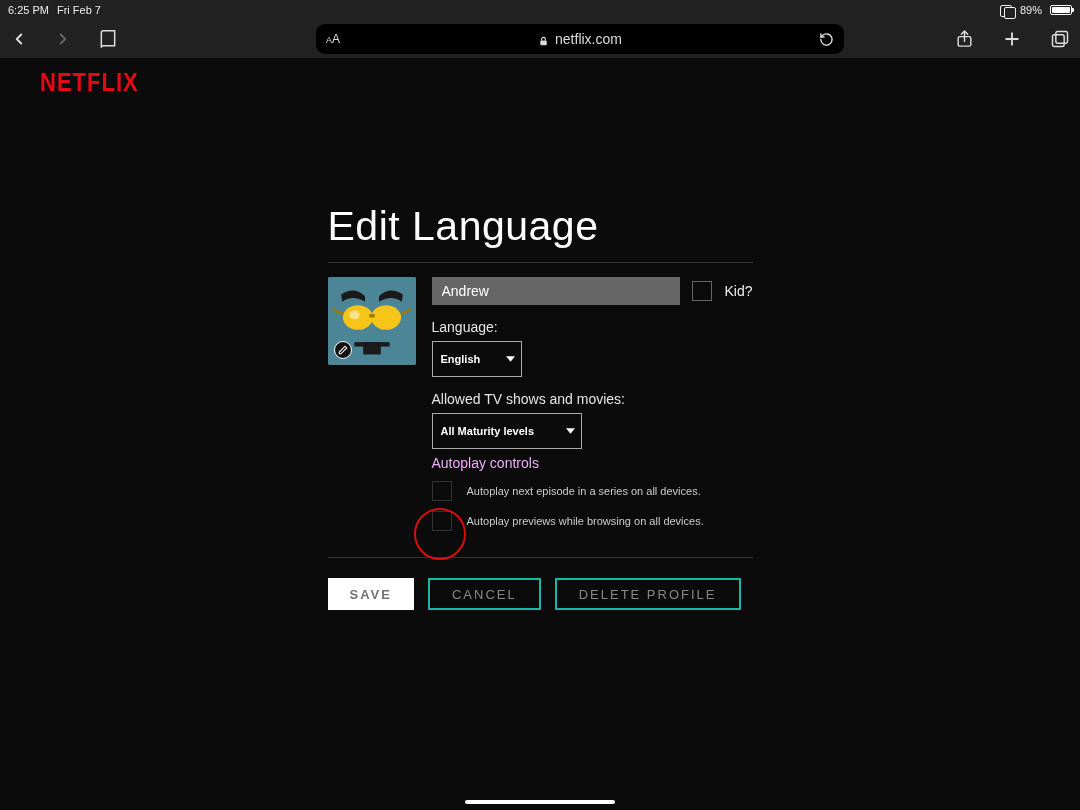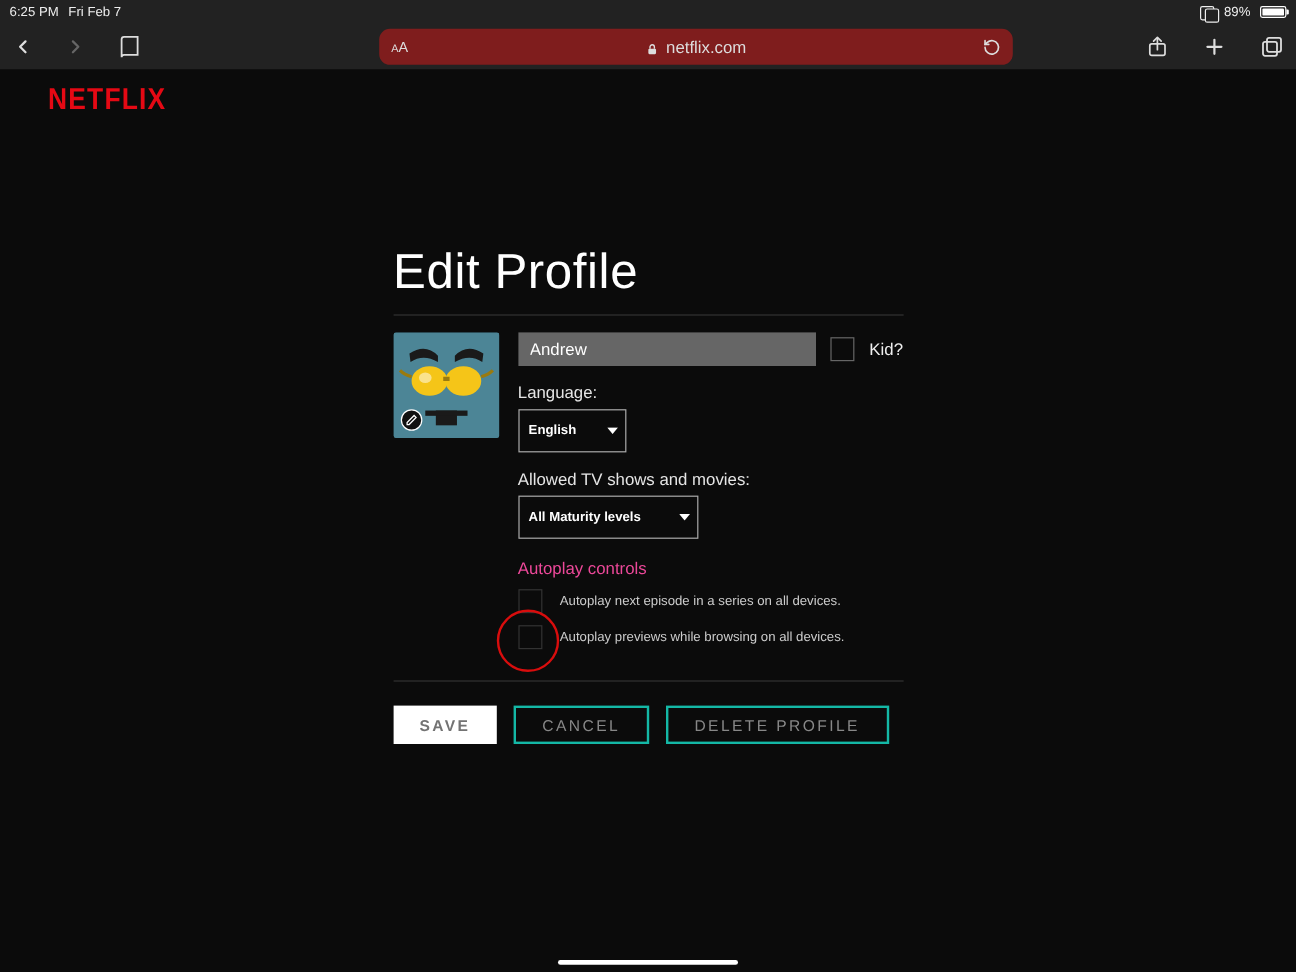--- a/index.html
+++ b/index.html
@@ -16,21 +16,21 @@
   .privacy-icon { width:14px; height:10px; position:relative; }
   .privacy-icon::before { content:""; position:absolute; left:0; top:0; width:10px; height:10px; border:1px solid #eee; border-radius:2px; }
   .privacy-icon::after { content:""; position:absolute; left:4px; top:2px; width:10px; height:10px; border:1px solid #eee; border-radius:2px; background:#222; }
 
   
   .toolbar { height: 38px; background:#222; display:flex; align-items:center; padding:0 10px; gap:10px; }
   .tb-left { display:flex; align-items:center; gap:26px; width:260px; }
   .tb-center { flex:1; display:flex; justify-content:center; }
   .tb-right { display:flex; align-items:center; gap:28px; justify-content:flex-end; width:180px; }
 
-  .addrbar { width:528px; height:30px; background:#7f1d1d; border-radius:9px; display:flex; align-items:center; position:relative; }
+  .addrbar { width:528px; height:30px; background:#000000; border-radius:9px; display:flex; align-items:center; position:relative; }
   .addrbar .aa { position:absolute; left:10px; font-size:12px; color:#ddd; }
   .addrbar .aa .small { font-size:9px; }
   .addrbar .urlwrap { margin:0 auto; display:flex; align-items:flex-end; gap:6px; font-size:14px; color:#ddd; }
   .addrbar .reload { position:absolute; right:10px; color:#ddd; }
 
   .icon { display:inline-flex; }
   svg { display:block; }
 
   
   .page { position:relative; height: calc(810px - 58px); background:#0b0b0b; }
@@ -51,21 +51,21 @@
   .name-input { flex:1; height:28px; background:#666; border:none; color:#fff; padding:0 10px; font-size:14px; }
   .kid-check { width:20px; height:20px; border:1px solid #666; }
   .kid-label { font-size:14px; color:#eee; }
 
   .label { font-size:14px; color:#e5e5e5; margin-top:14px; }
   .select { margin-top:6px; height:36px; border:1px solid #aaa; background:transparent; color:#fff; font-size:11px; font-weight:700; padding:0 22px 0 8px; display:inline-flex; align-items:center; position:relative; }
   .select .caret { position:absolute; right:6px; top:50%; transform:translateY(-50%); }
   .sel-lang { width:90px; }
   .sel-mat { width:150px; }
 
-  .autoplay-title { font-size:14px; color:#ec4899; margin-top:16px; }
+  .autoplay-title { font-size:14px; color:#f0abfc; margin-top:6px; }
   .ap-row { display:flex; align-items:center; gap:15px; margin-top:10px; }
   .ap-check { width:20px; height:20px; border:1px solid #333; }
   .ap-text { font-size:11px; color:#ccc; }
 
   .divider2 { border:none; border-top:1px solid #333; margin-top:26px; }
 
   .buttons { display:flex; gap:14px; margin-top:20px; }
   .btn { height:32px; padding:0 22px; font-size:13px; letter-spacing:2px; display:flex; align-items:center; justify-content:center; cursor:pointer; }
   .btn-save { background:#fff; color:#737373; font-weight:600; border:none; }
   .btn-outline { background:transparent; color:#888; border:2px solid #14b8a6; }
@@ -154,21 +154,21 @@
     </span>
   </div>
 </div>
 
 <div class="page">
   <div class="nf-header">
     <span class="nf-logo">NETFLIX</span>
   </div>
 
   <div class="panel">
-    <h1 class="title">Edit Profile</h1>
+    <h1 class="title">Edit Language</h1>
     <hr class="hr">
 
     <div class="row1">
       <div class="avatar-wrap">
         <div class="avatar">
           <svg width="88" height="88" viewBox="0 0 100 100">
             <rect width="100" height="100" fill="#4c8596"></rect>
             <path d="M15 20 Q30 10 42 22 L42 28 Q28 20 16 28 Z" fill="#1a1a1a"></path>
             <path d="M85 20 Q70 10 58 22 L58 28 Q72 20 84 28 Z" fill="#1a1a1a"></path>
             <ellipse cx="34" cy="46" rx="17" ry="14" fill="#f5c518"></ellipse>

